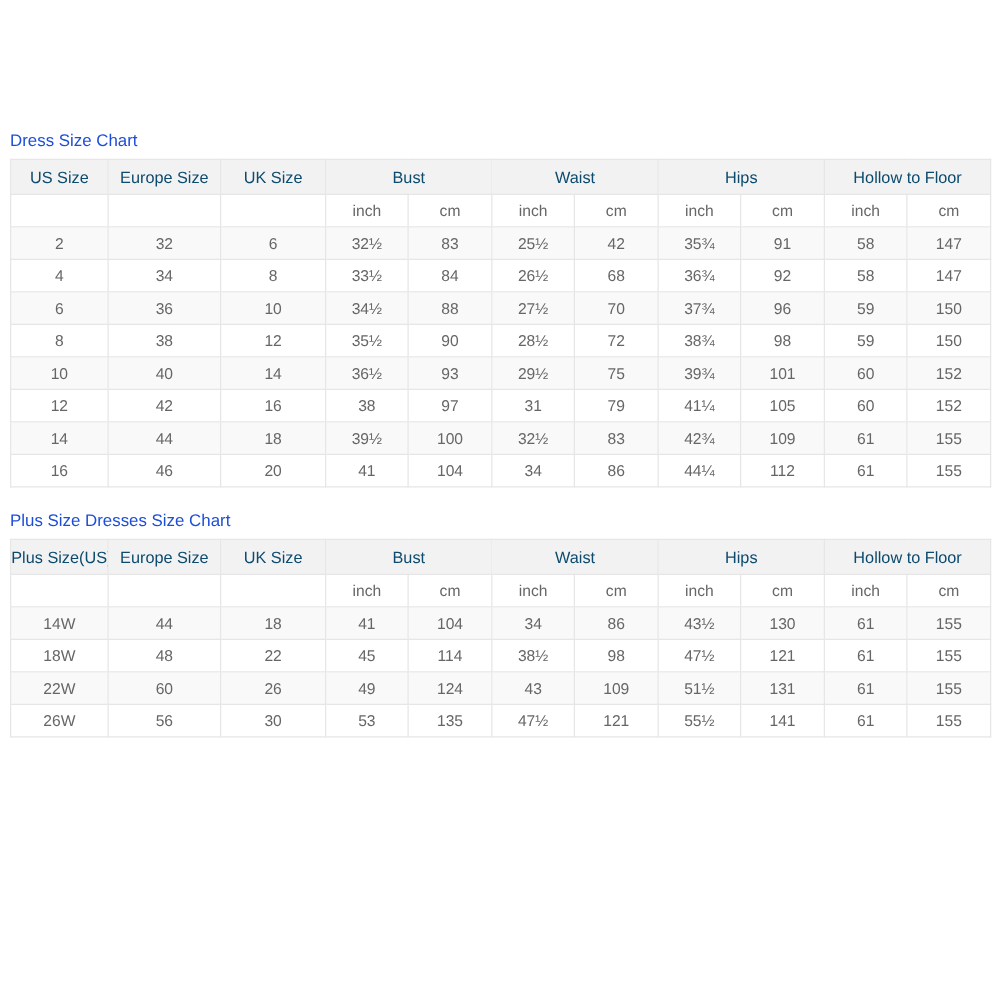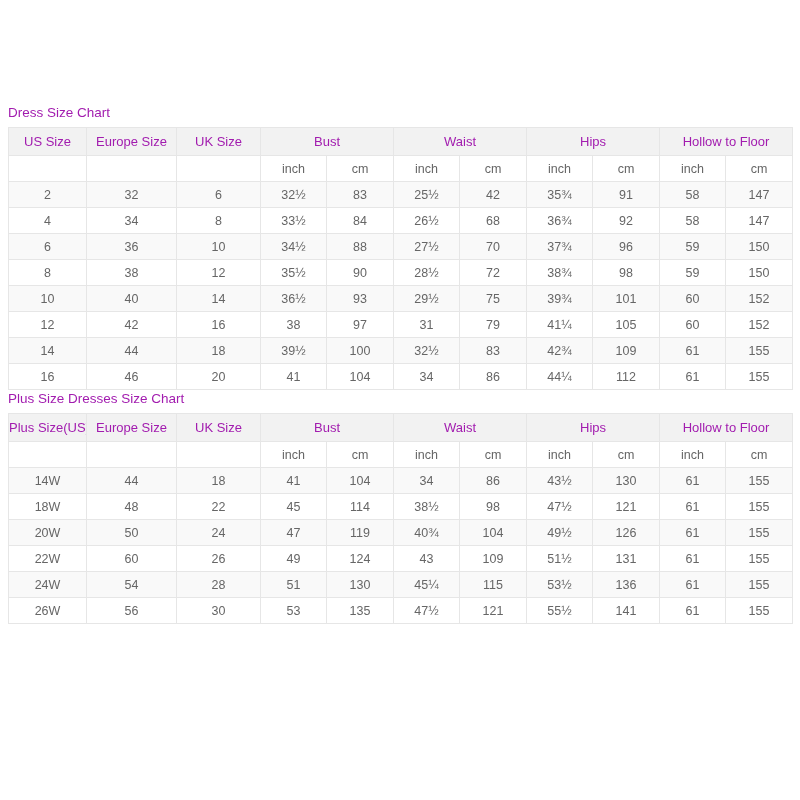--- a/index.html
+++ b/index.html
@@ -9,24 +9,24 @@
     background: #ffffff;
     font-family: "Liberation Sans", sans-serif;
   }
   .page {
     width: 800px;
     height: 800px;
     padding: 104px 8px 0 8px;
     background: #ffffff;
   }
   .chart-section { width: 784px; }
-  .chart-section + .chart-section { }
+  .chart-section + .chart-section { margin-top: 18px; }
   .chart-title {
     font-size: 13.5px;
-    color: #a21caf;
+    color: #1d4ed8;
     padding-left: 0px;
     margin: 0 0 6px 0;
     line-height: 17px;
   }
   table.size-table {
     border-collapse: collapse;
     table-layout: fixed;
     width: 784px;
     font-size: 12.5px;
     color: #666666;
@@ -36,21 +36,21 @@
     border: 1px solid #e6e6e6;
     text-align: center;
     vertical-align: middle;
     padding: 0;
     font-weight: normal;
     overflow: hidden;
     white-space: nowrap;
   }
   table.size-table thead th.group-header {
     background: #f2f2f2;
-    color: #a21caf;
+    color: #0c4a6e;
     font-size: 13px;
     height: 28px;
   }
   table.size-table thead td.unit-header,
   table.size-table thead td.empty-cell {
     background: #ffffff;
     height: 26px;
     color: #666666;
   }
   table.size-table tbody td { height: 26px; background: #ffffff; }
@@ -271,59 +271,33 @@
             <td>45</td>
             <td>114</td>
             <td>38½</td>
             <td>98</td>
             <td>47½</td>
             <td>121</td>
             <td>61</td>
             <td>155</td>
           </tr>
           <tr>
-            <td>20W</td>
-            <td>50</td>
-            <td>24</td>
-            <td>47</td>
-            <td>119</td>
-            <td>40¾</td>
-            <td>104</td>
-            <td>49½</td>
-            <td>126</td>
-            <td>61</td>
-            <td>155</td>
-          </tr>
-          <tr>
             <td>22W</td>
             <td>60</td>
             <td>26</td>
             <td>49</td>
             <td>124</td>
             <td>43</td>
             <td>109</td>
             <td>51½</td>
             <td>131</td>
             <td>61</td>
             <td>155</td>
           </tr>
           <tr>
-            <td>24W</td>
-            <td>54</td>
-            <td>28</td>
-            <td>51</td>
-            <td>130</td>
-            <td>45¼</td>
-            <td>115</td>
-            <td>53½</td>
-            <td>136</td>
-            <td>61</td>
-            <td>155</td>
-          </tr>
-          <tr>
             <td>26W</td>
             <td>56</td>
             <td>30</td>
             <td>53</td>
             <td>135</td>
             <td>47½</td>
             <td>121</td>
             <td>55½</td>
             <td>141</td>
             <td>61</td>

